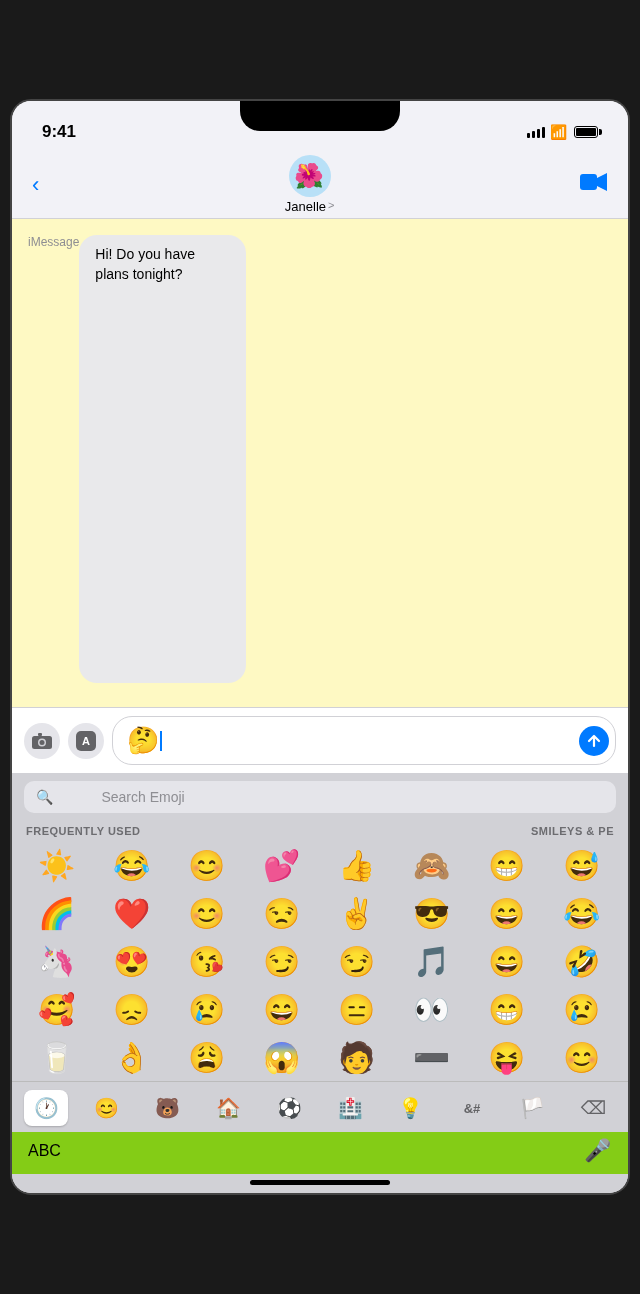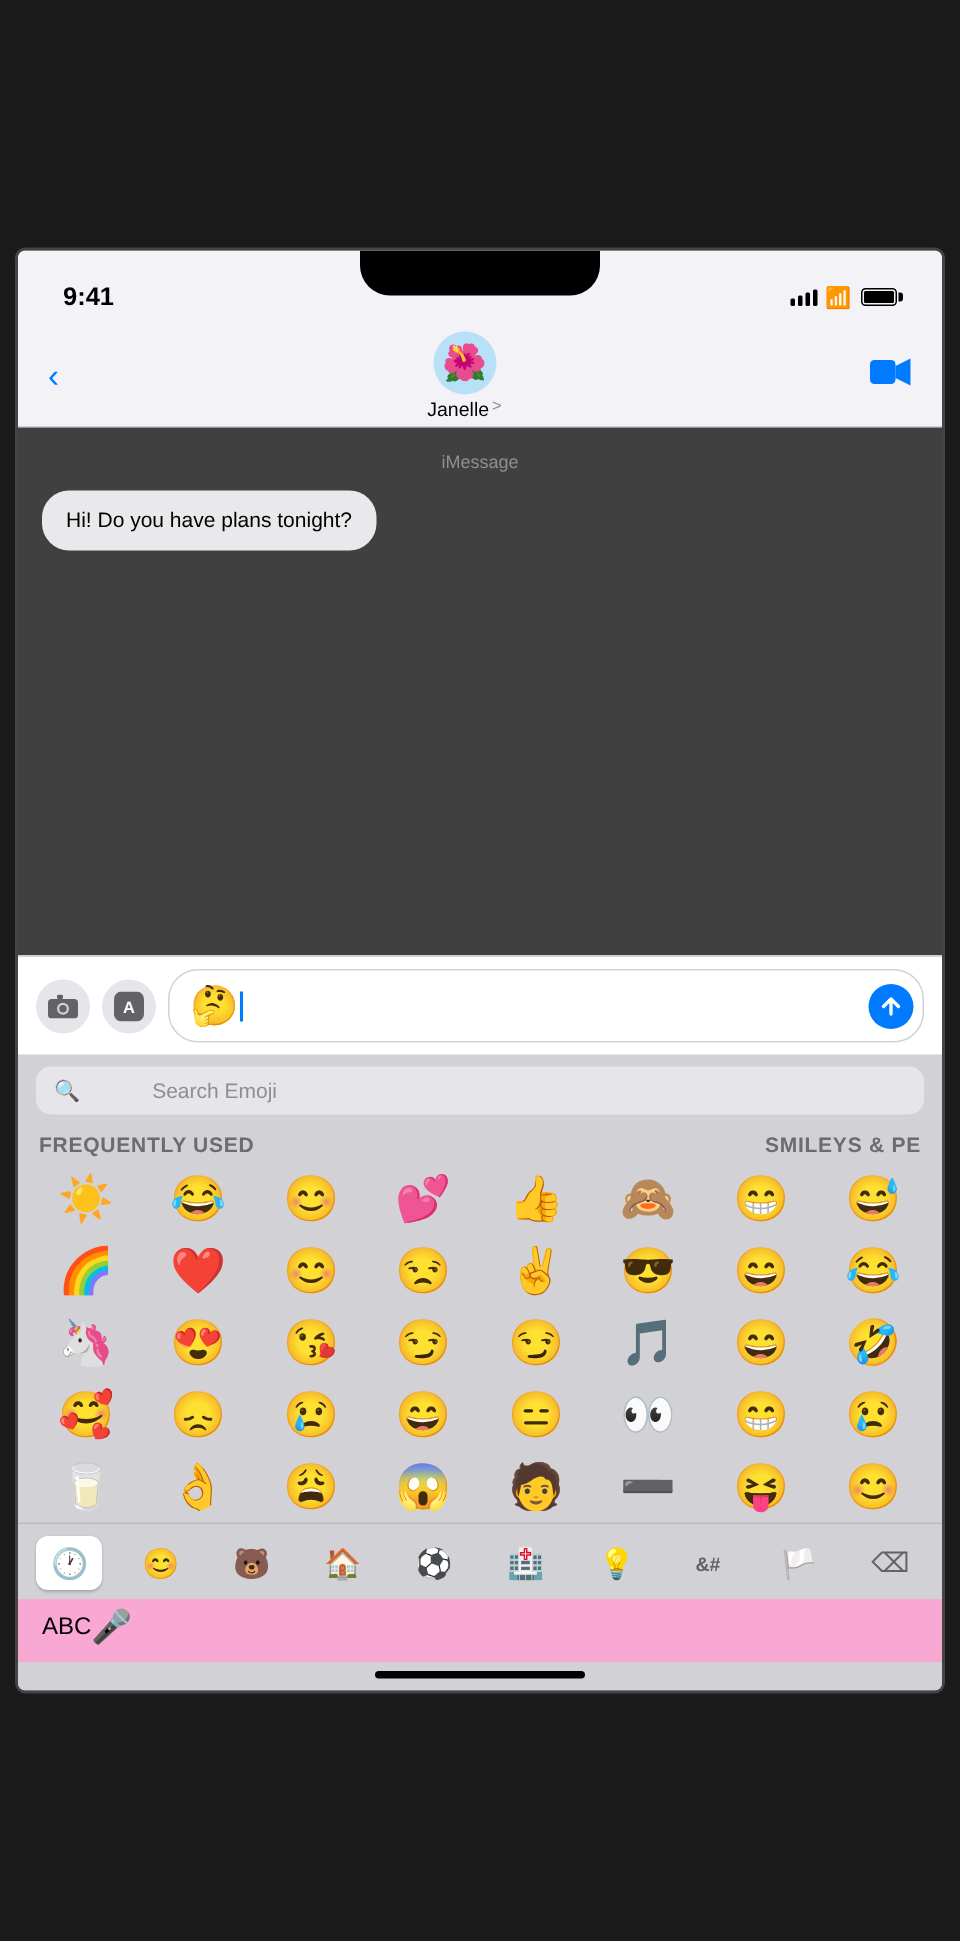--- a/index.html
+++ b/index.html
@@ -8,23 +8,23 @@
       height: 1294px;
       overflow: hidden;
       background: #1a1a1a;
       display: flex;
       align-items: center;
       justify-content: center;
       font-family: -apple-system, BlinkMacSystemFont, 'SF Pro Text', sans-serif;
     }
     .phone-frame {
       width: 620px;
-      height: 964px;
+      height: 1096px;
       background: #fff;
-      border-radius: 7px;
+      border-radius: 21px;
       position: relative;
       overflow: hidden;
       border: 2px solid #444;
     }
     
     .phone-screen {
       width: 100%;
       height: 100%;
       background: #f2f2f7;
       display: flex;
@@ -137,25 +137,25 @@
       gap: 2px;
     }
     .nav-chevron { font-size: 11px; color: #8e8e93; }
     .nav-video {
       color: #007aff;
       font-size: 22px;
     }
     
     .message-area {
       flex: 1;
-      background: #404040;
+      background: #fef9c3;
       padding: 16px;
       overflow-y: auto;
       display: flex;
-      flex-direction: column;
+      flex-direction: row;
     }
     .message-meta {
       text-align: center;
       margin-bottom: 12px;
     }
     .message-meta-text {
       font-size: 12px;
       color: #8e8e93;
     }
     .message-bubble-row {
@@ -239,21 +239,21 @@
       align-items: center;
       padding: 8px 12px;
       gap: 8px;
     }
     .search-emoji-bar span { font-size: 14px; color: #8e8e93; }
     .search-emoji-placeholder { font-size: 16px; color: #8e8e93; margin-left: 40px; }
     .emoji-section-header {
       display: flex;
       justify-content: space-between;
       padding: 4px 14px 4px;
-      font-size: 14px;
+      font-size: 11px;
       font-weight: 600;
       color: #6c6c70;
       letter-spacing: 0.5px;
       text-transform: uppercase;
     }
     .emoji-grid {
       display: flex;
       flex-direction: column;
       gap: 0;
     }
@@ -290,23 +290,24 @@
     }
     .emoji-tab.active {
       background: #fff;
       box-shadow: 0 1px 2px rgba(0,0,0,0.2);
     }
     .emoji-tab-delete {
       font-size: 18px;
       color: #636366;
     }
     .keyboard-bottom-bar {
-      background: #f9a8d4;
-      display: flex;
-      align-items: center;
+      background: #84cc16;
+      display: flex;
+      align-items: center;
+      justify-content: space-between;
       padding: 6px 16px 10px;
     }
     .abc-label {
       font-size: 16px;
       color: #000;
       font-weight: 400;
     }
     .mic-icon {
       font-size: 22px;
       color: #636366;

